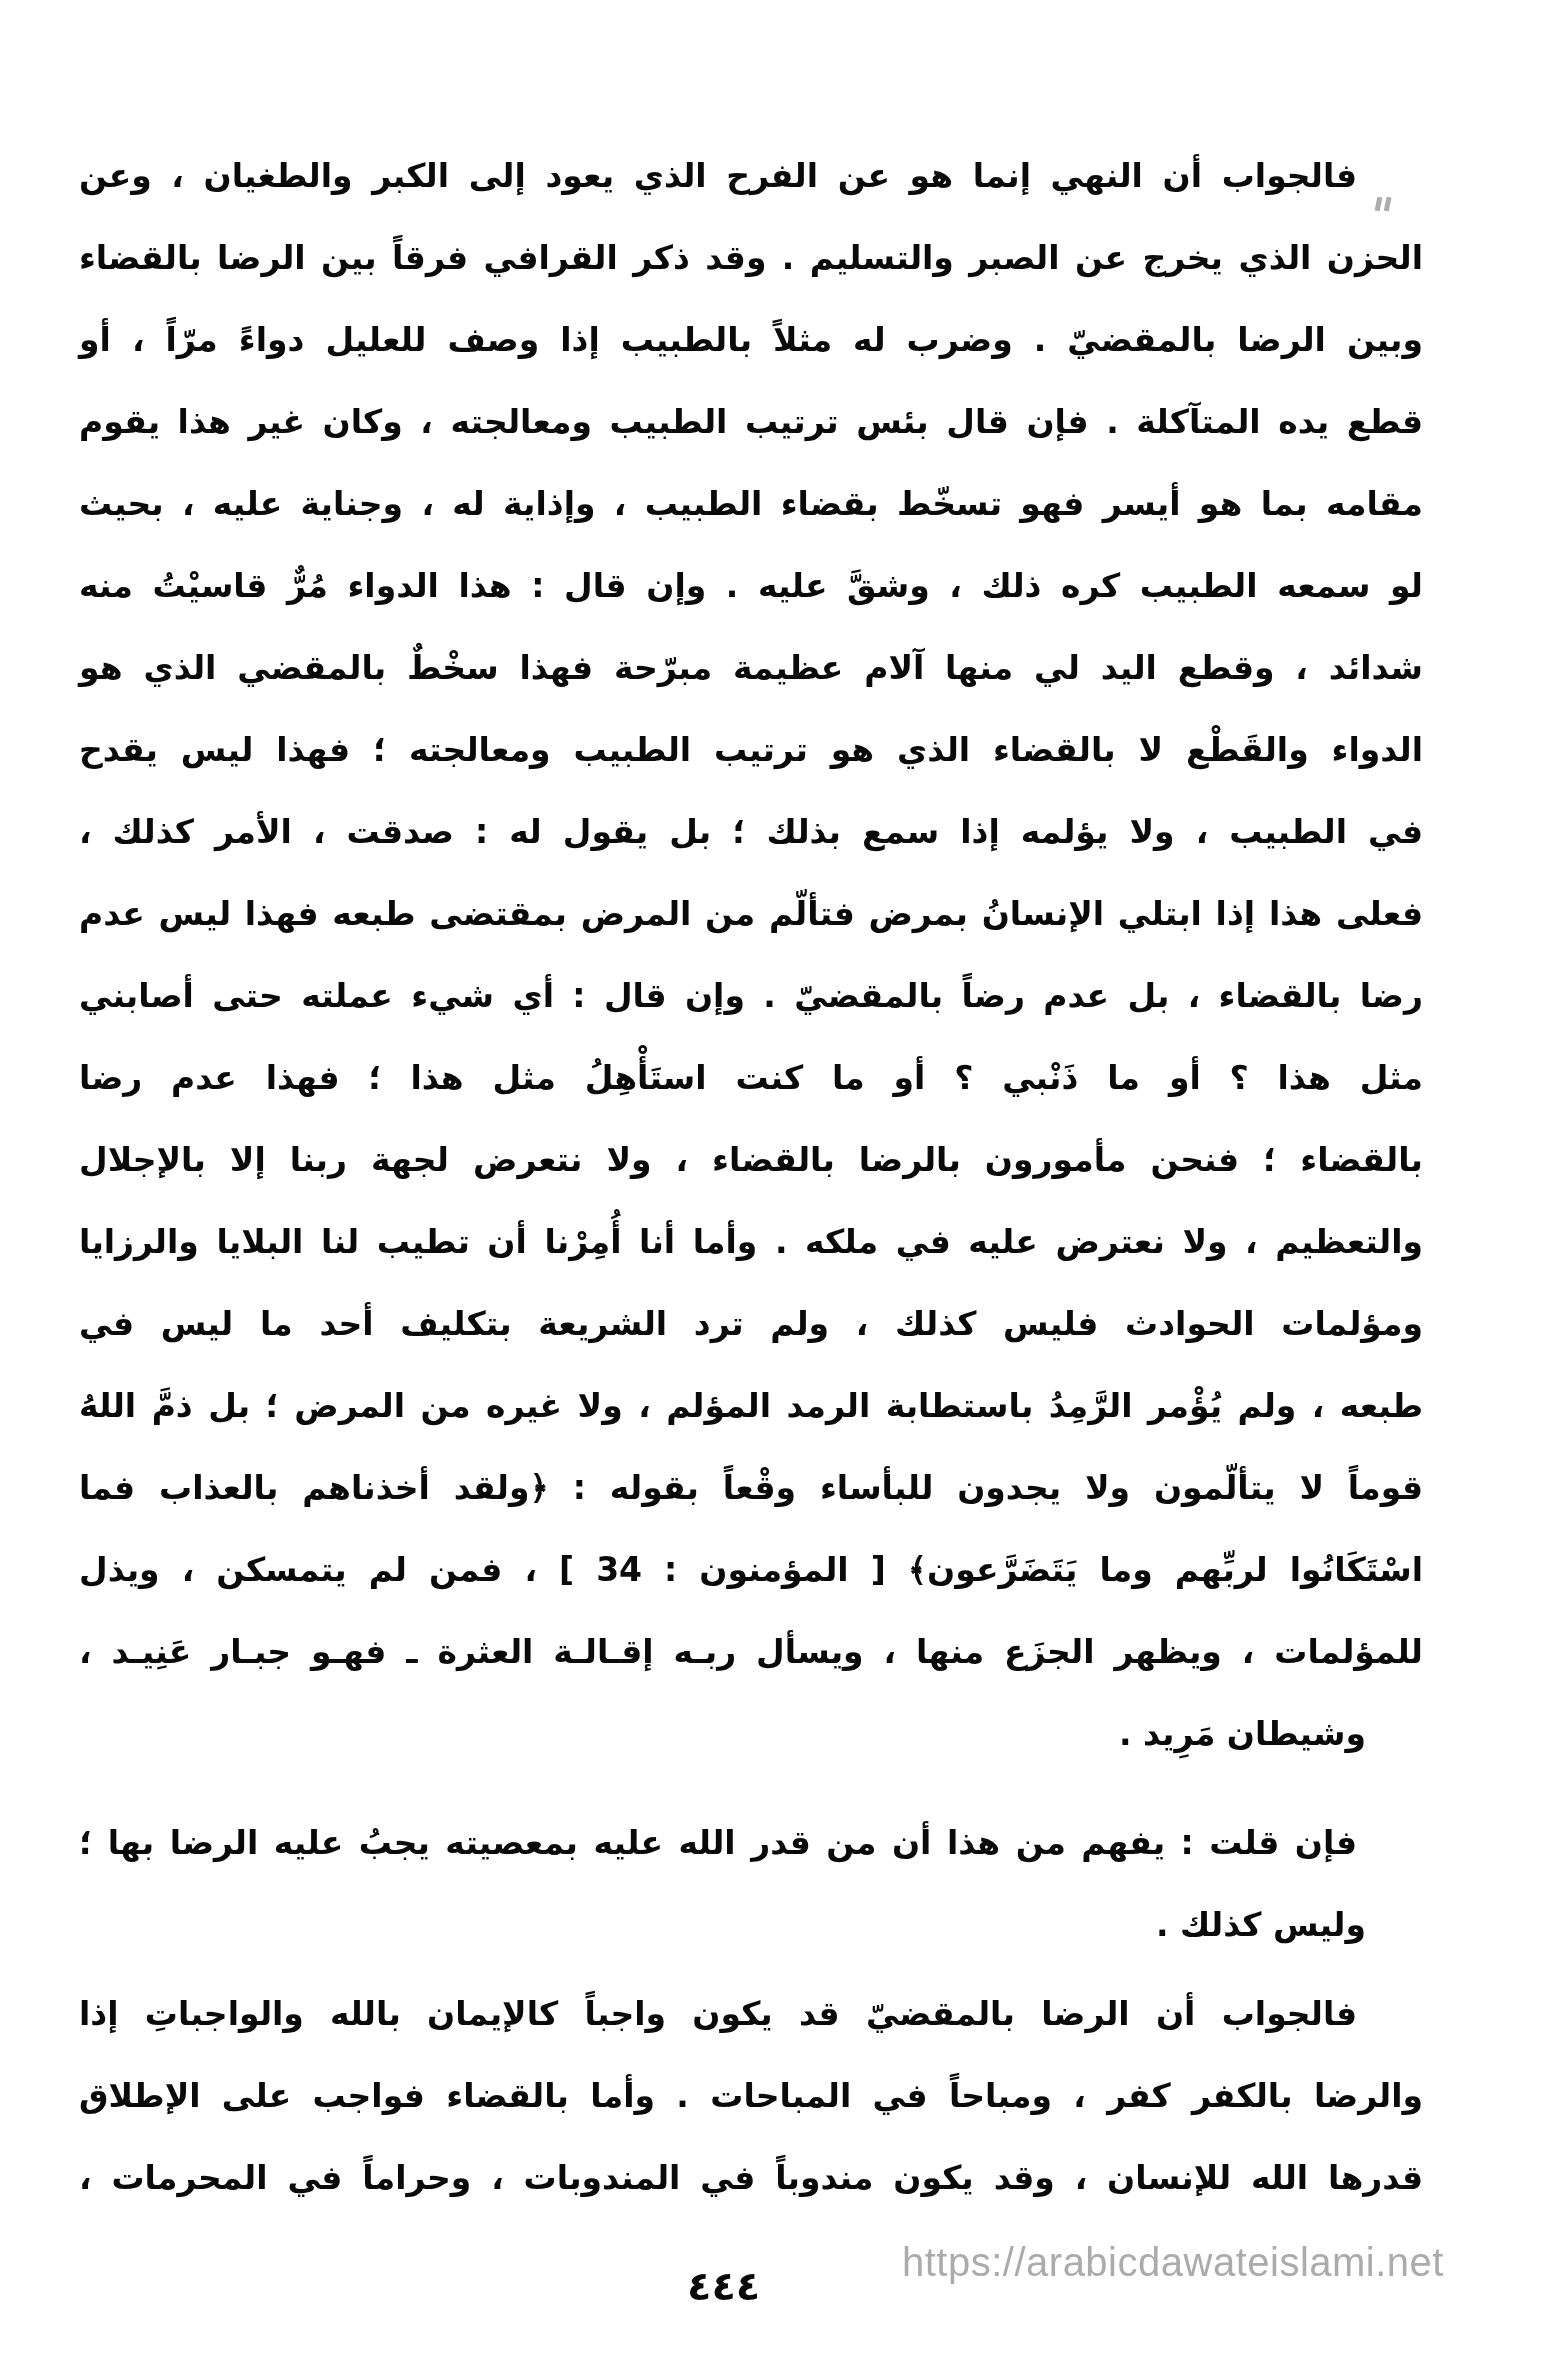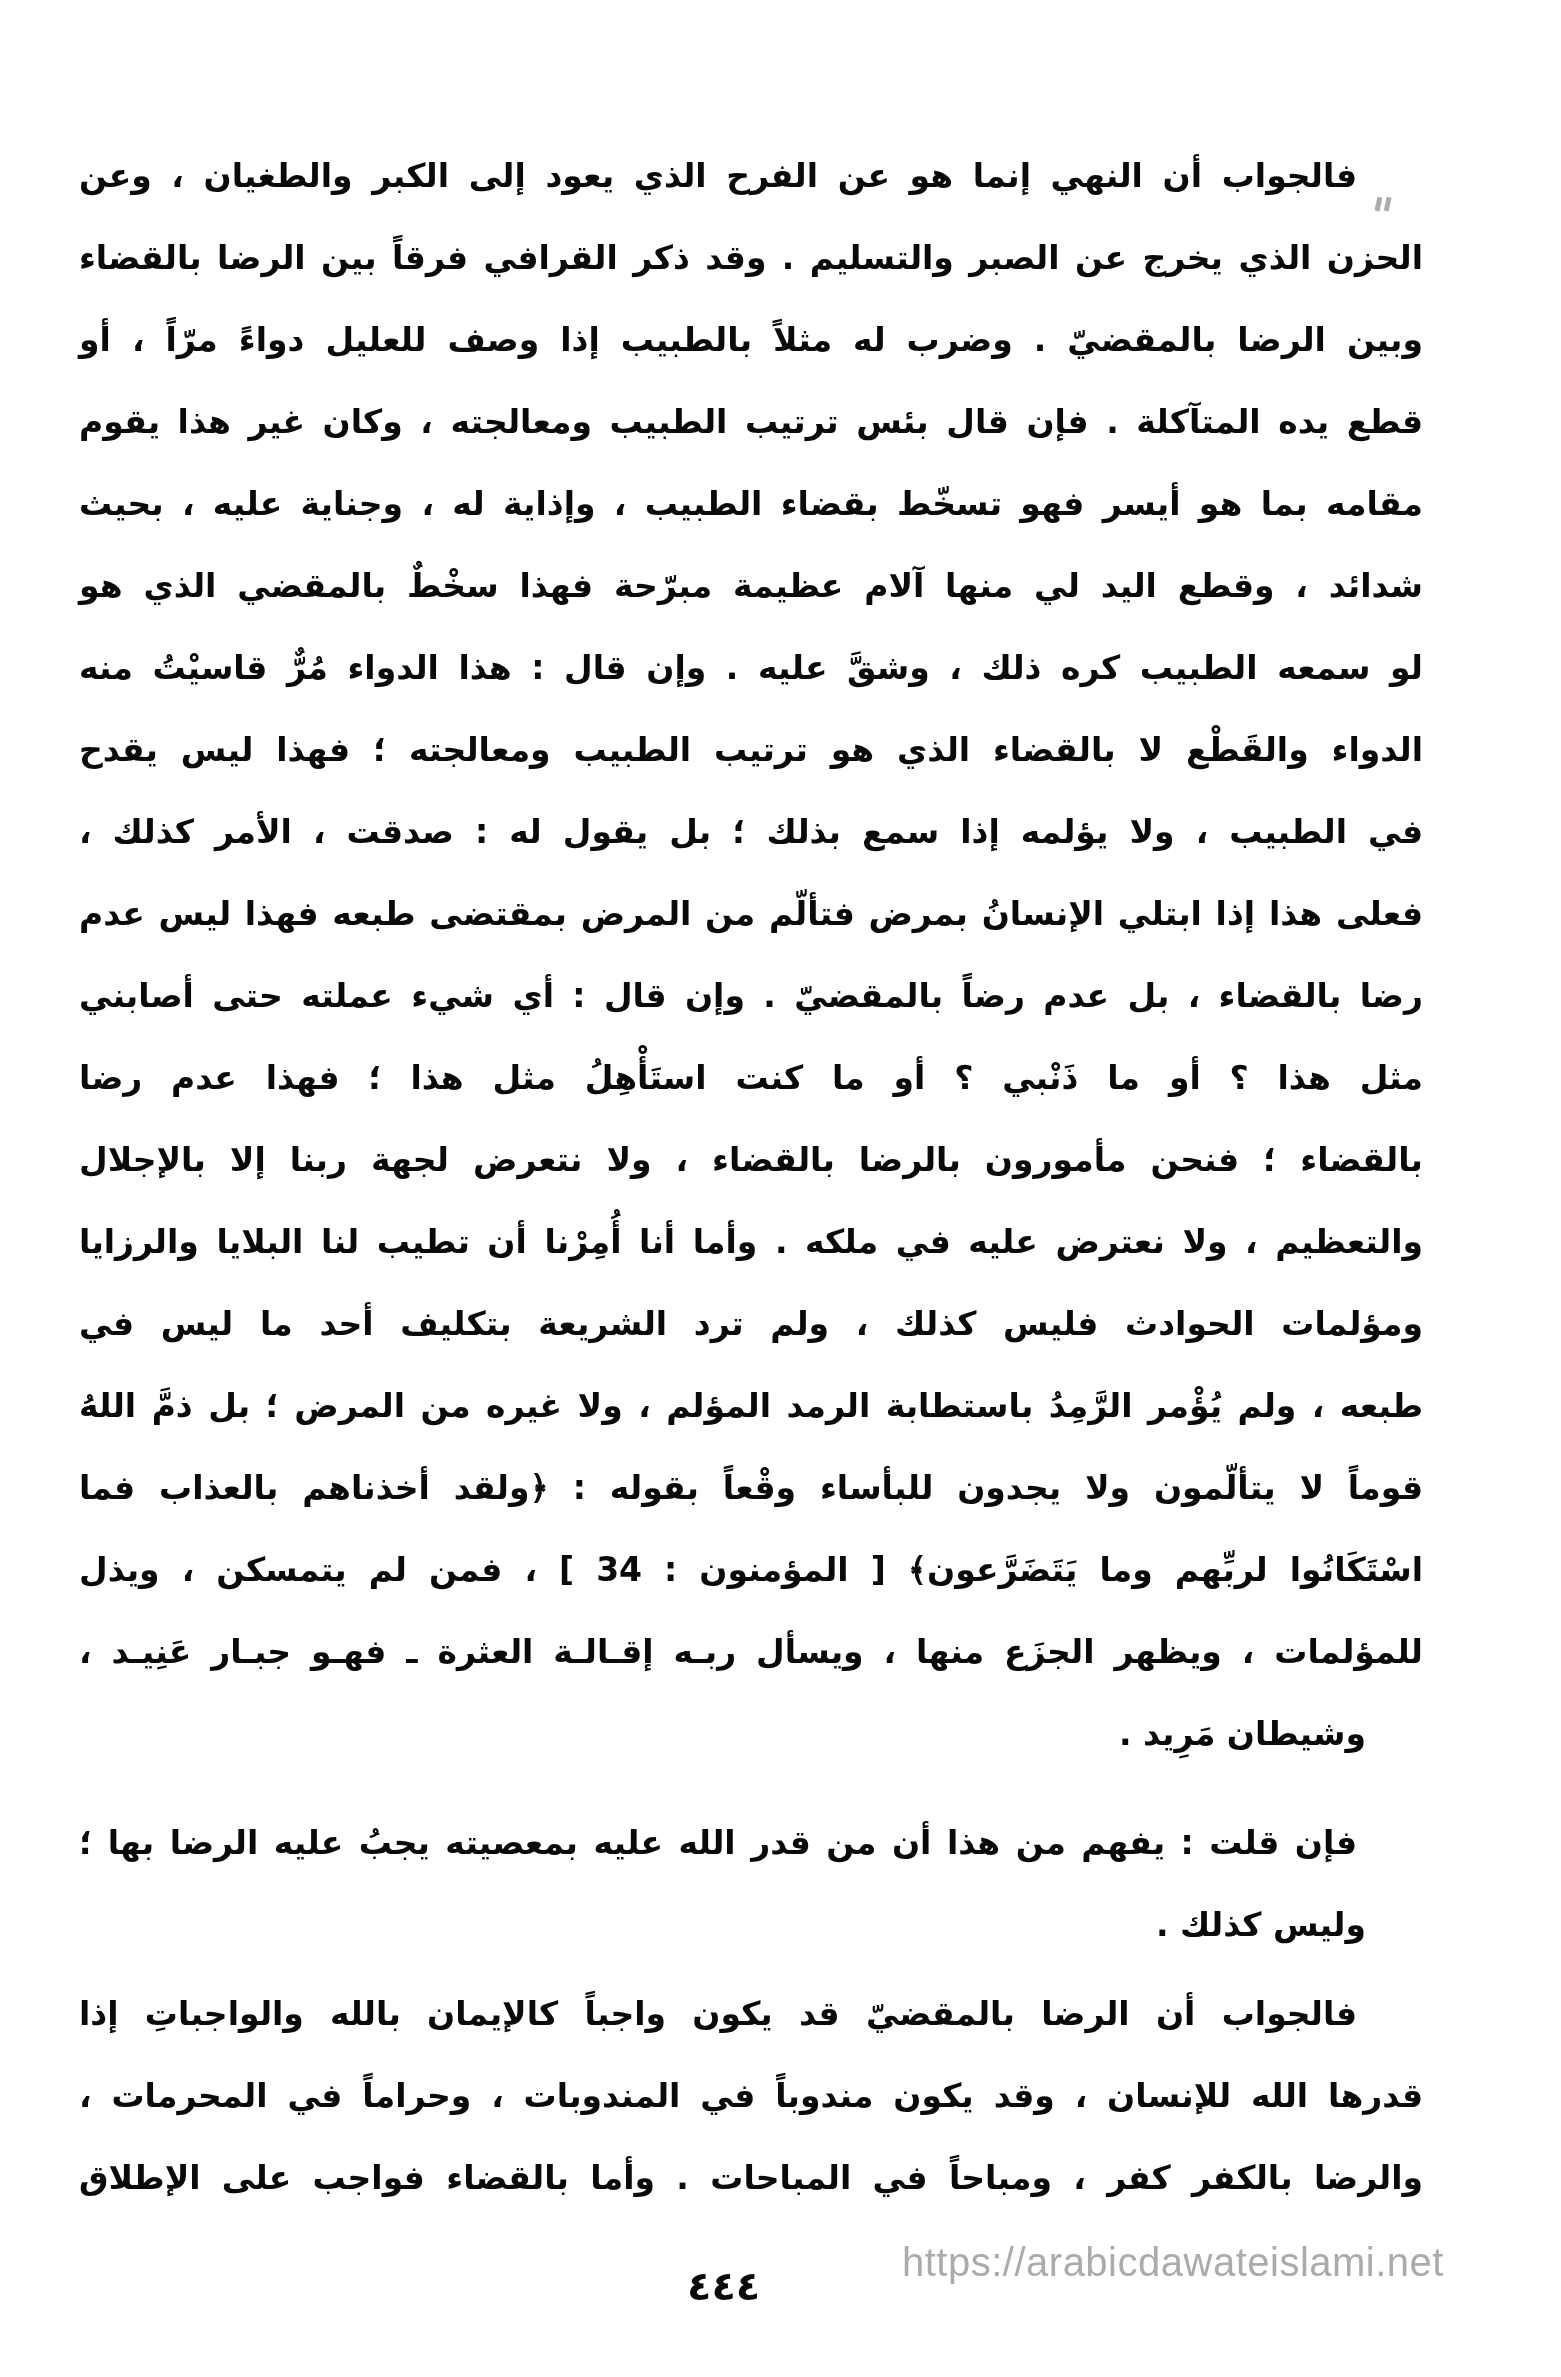--- a/index.html
+++ b/index.html
@@ -74,44 +74,44 @@
 
   <div class="scan-noise"></div>
 
   <div class="text-block" id="text-block">
       <div class="para">
         <div class="line first">فالجواب أن النهي إنما هو عن الفرح الذي يعود إلى الكبر والطغيان ، وعن</div>
         <div class="line full">الحزن الذي يخرج عن الصبر والتسليم . وقد ذكر القرافي فرقاً بين الرضا بالقضاء</div>
         <div class="line full">وبين الرضا بالمقضيّ . وضرب له مثلاً بالطبيب إذا وصف للعليل دواءً مرّاً ، أو</div>
         <div class="line full">قطع يده المتآكلة . فإن قال بئس ترتيب الطبيب ومعالجته ، وكان غير هذا يقوم</div>
         <div class="line full">مقامه بما هو أيسر فهو تسخّط بقضاء الطبيب ، وإذاية له ، وجناية عليه ، بحيث</div>
+        <div class="line full">لو سمعه الطبيب كره ذلك ، وشقَّ عليه . وإن قال : هذا الدواء مُرٌّ قاسيْتُ منه</div>
         <div class="line full">شدائد ، وقطع اليد لي منها آلام عظيمة مبرّحة فهذا سخْطٌ بالمقضي الذي هو</div>
-        <div class="line full">لو سمعه الطبيب كره ذلك ، وشقَّ عليه . وإن قال : هذا الدواء مُرٌّ قاسيْتُ منه</div>
         <div class="line full">الدواء والقَطْع لا بالقضاء الذي هو ترتيب الطبيب ومعالجته ؛ فهذا ليس يقدح</div>
         <div class="line full">في الطبيب ، ولا يؤلمه إذا سمع بذلك ؛ بل يقول له : صدقت ، الأمر كذلك ،</div>
         <div class="line full">فعلى هذا إذا ابتلي الإنسانُ بمرض فتألّم من المرض بمقتضى طبعه فهذا ليس عدم</div>
         <div class="line full">رضا بالقضاء ، بل عدم رضاً بالمقضيّ . وإن قال : أي شيء عملته حتى أصابني</div>
         <div class="line full">مثل هذا ؟ أو ما ذَنْبي ؟ أو ما كنت استَأْهِلُ مثل هذا ؛ فهذا عدم رضا</div>
         <div class="line full">بالقضاء ؛ فنحن مأمورون بالرضا بالقضاء ، ولا نتعرض لجهة ربنا إلا بالإجلال</div>
         <div class="line full">والتعظيم ، ولا نعترض عليه في ملكه . وأما أنا أُمِرْنا أن تطيب لنا البلايا والرزايا</div>
         <div class="line full">ومؤلمات الحوادث فليس كذلك ، ولم ترد الشريعة بتكليف أحد ما ليس في</div>
         <div class="line full">طبعه ، ولم يُؤْمر الرَّمِدُ باستطابة الرمد المؤلم ، ولا غيره من المرض ؛ بل ذمَّ اللهُ</div>
         <div class="line full">قوماً لا يتألّمون ولا يجدون للبأساء وقْعاً بقوله : ﴿ولقد أخذناهم بالعذاب فما</div>
         <div class="line full">اسْتَكَانُوا لربِّهم وما يَتَضَرَّعون﴾ [ المؤمنون : 34 ] ، فمن لم يتمسكن ، ويذل</div>
         <div class="line full">للمؤلمات ، ويظهر الجزَع منها ، ويسأل ربـه إقـالـة العثرة ـ فهـو جبـار عَنِيـد ،</div>
         <div class="line last">وشيطان مَرِيد .</div>
       </div>
       <div class="para gap-lg">
         <div class="line first">فإن قلت : يفهم من هذا أن من قدر الله عليه بمعصيته يجبُ عليه الرضا بها ؛</div>
         <div class="line last">وليس كذلك .</div>
       </div>
       <div class="para gap-sm">
         <div class="line first">فالجواب أن الرضا بالمقضيّ قد يكون واجباً كالإيمان بالله والواجباتِ إذا</div>
+        <div class="line full">والرضا بالكفر كفر ، ومباحاً في المباحات . وأما بالقضاء فواجب على الإطلاق</div>
         <div class="line full">قدرها الله للإنسان ، وقد يكون مندوباً في المندوبات ، وحراماً في المحرمات ،</div>
-        <div class="line full">والرضا بالكفر كفر ، ومباحاً في المباحات . وأما بالقضاء فواجب على الإطلاق</div>
       </div>
     </div>
 
   <div class="watermark">https://arabicdawateislami.net</div>
 
   <div class="page-number">٤٤٤</div>
 
 </div>
 
 

